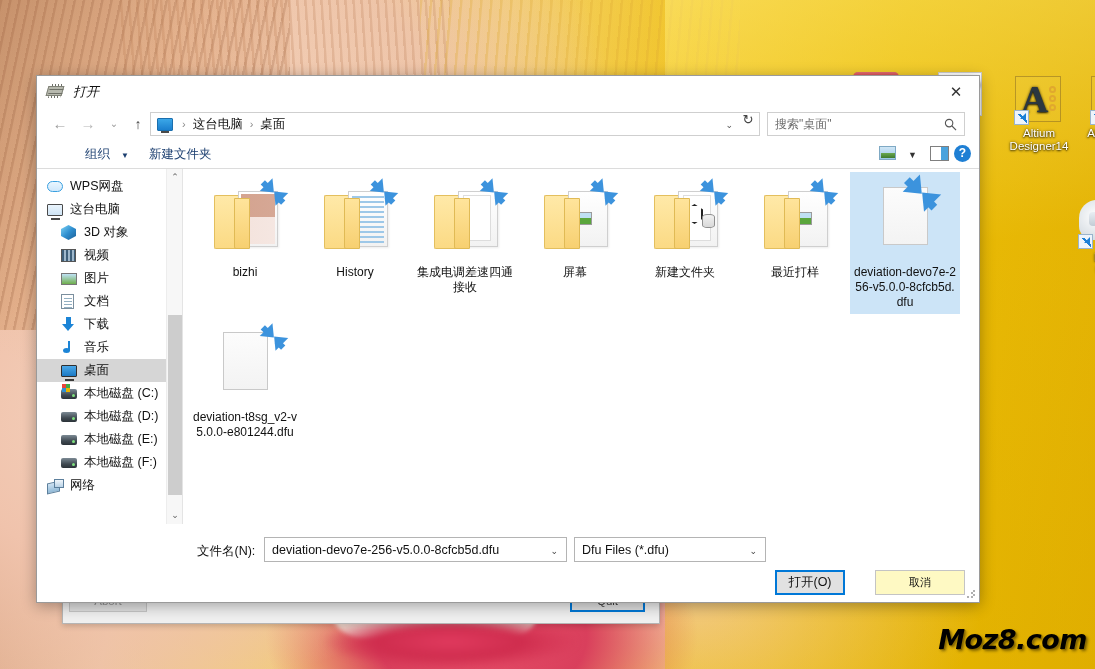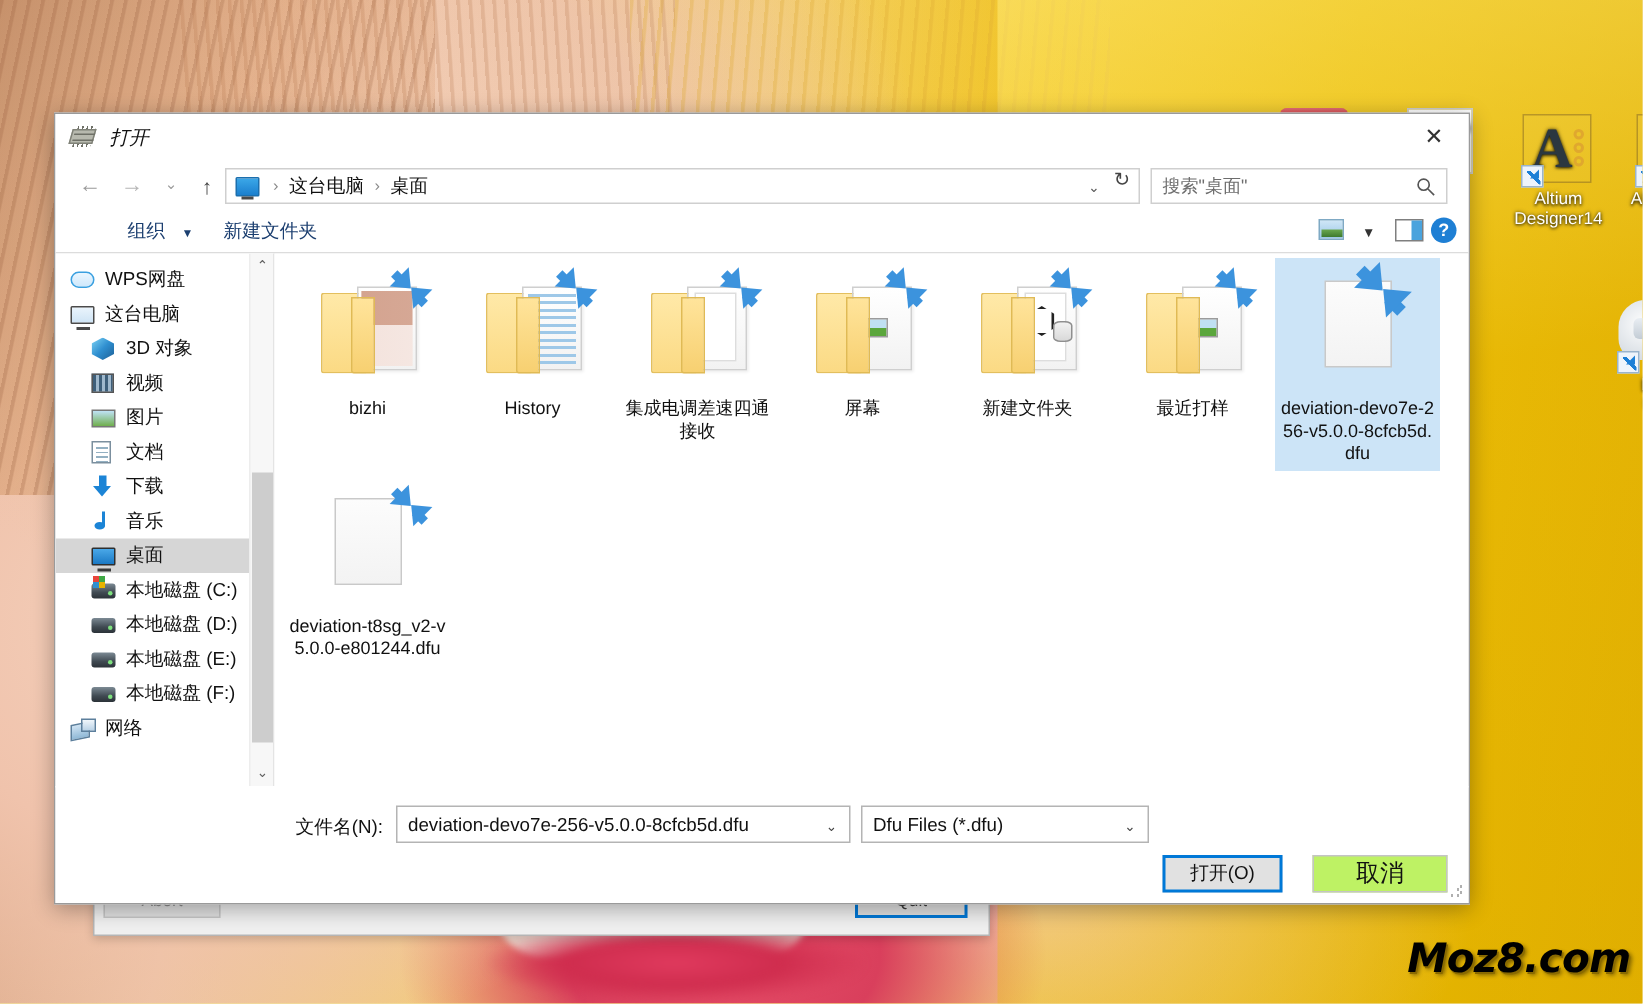--- a/index.html
+++ b/index.html
@@ -382,28 +382,28 @@
     border:1px solid #b4b4b4; background:#fff; display:flex; align-items:center;
   }
   .fn-input span { font-size:12.5px; color:#111; margin-left:7px; }
   .fn-caret { position:absolute; right:8px; top:8px; font-size:9px; color:#444; }
   .ft-select {
     position:absolute; left:537px; top:12px; width:192px; height:25px;
     border:1px solid #b4b4b4; background:#fff; display:flex; align-items:center;
   }
   .ft-select span { font-size:12.5px; color:#111; margin-left:7px; }
   .btn-open {
-    position:absolute; left:738px; top:45px; width:80px; height:25px;
+    position:absolute; left:738px; top:45px; width:70px; height:25px;
     background:#e1e1e1; border:2px solid #0078d7;
     font-size:12.5px; color:#111; text-align:center; line-height:21px;
   }
   .btn-cancel {
     position:absolute; left:838px; top:45px; width:90px; height:25px;
-    background:#bef264; border:1px solid #c4c4c4;
-    font-size:16px; color:#111; text-align:center; line-height:23px;
+    background:#fef9c3; border:1px solid #c4c4c4;
+    font-size:11px; color:#111; text-align:center; line-height:23px;
   }
   .grip { position:absolute; right:3px; bottom:3px; width:10px; height:10px;
     background:
       radial-gradient(circle 1px at 2px 8px,#b0b0b0 99%,transparent),
       radial-gradient(circle 1px at 6px 8px,#b0b0b0 99%,transparent),
       radial-gradient(circle 1px at 8px 6px,#b0b0b0 99%,transparent),
       radial-gradient(circle 1px at 8px 2px,#b0b0b0 99%,transparent),
       radial-gradient(circle 1px at 6px 4px,#b0b0b0 99%,transparent);
   }
 

